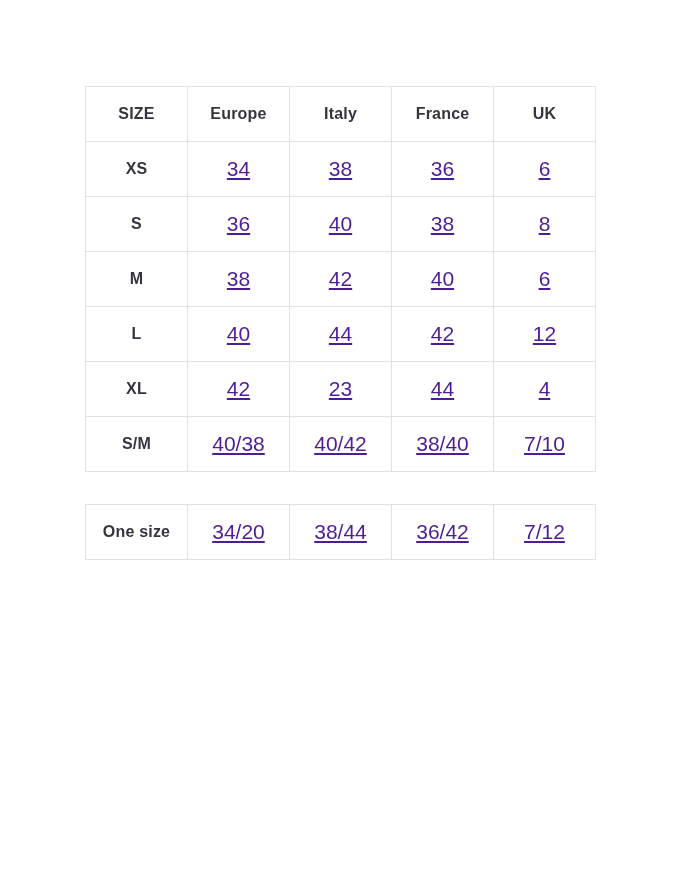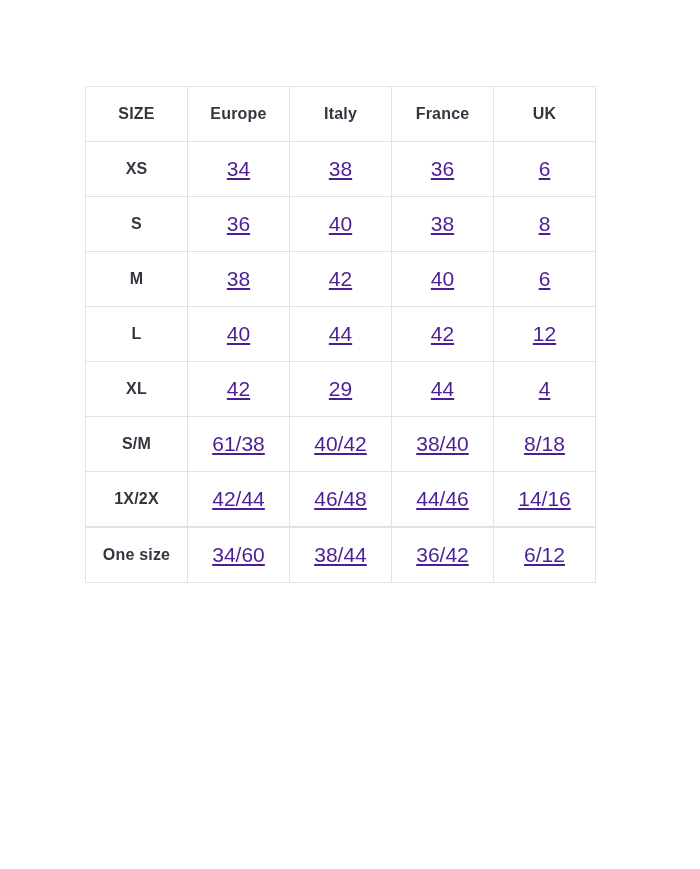--- a/index.html
+++ b/index.html
@@ -44,20 +44,21 @@
     letter-spacing: 0.2px;
     text-align: center;
   }
   .size-table td {
     font-weight: 400;
     font-size: 21px;
     color: #4c1d95;
     text-decoration: underline;
   }
   table.size-table.second {
+    margin-top: 32px;
   }
 </style>
 </head>
 <body>
 
 <div class="page">
 
   <table class="size-table">
     <thead>
       <tr id="header-row">
@@ -93,46 +94,39 @@
         <tr>
           <th class="row-label">L</th>
           <td>40</td>
           <td>44</td>
           <td>42</td>
           <td>12</td>
         </tr>
         <tr>
           <th class="row-label">XL</th>
           <td>42</td>
-          <td>29</td>
+          <td>23</td>
           <td>44</td>
           <td>4</td>
         </tr>
         <tr>
           <th class="row-label">S/M</th>
-          <td>61/38</td>
+          <td>40/38</td>
           <td>40/42</td>
           <td>38/40</td>
-          <td>8/18</td>
-        </tr>
-        <tr>
-          <th class="row-label">1X/2X</th>
-          <td>42/44</td>
-          <td>46/48</td>
-          <td>44/46</td>
-          <td>14/16</td>
+          <td>7/10</td>
         </tr>
       </tbody>
   </table>
 
   <table class="size-table second">
     <tbody id="special-body">
         <tr>
           <th class="row-label">One size</th>
-          <td>34/60</td>
+          <td>34/20</td>
           <td>38/44</td>
           <td>36/42</td>
-          <td>6/12</td>
+          <td>7/12</td>
         </tr>
       </tbody>
   </table>
 
 </div>
 
 </body></html>

